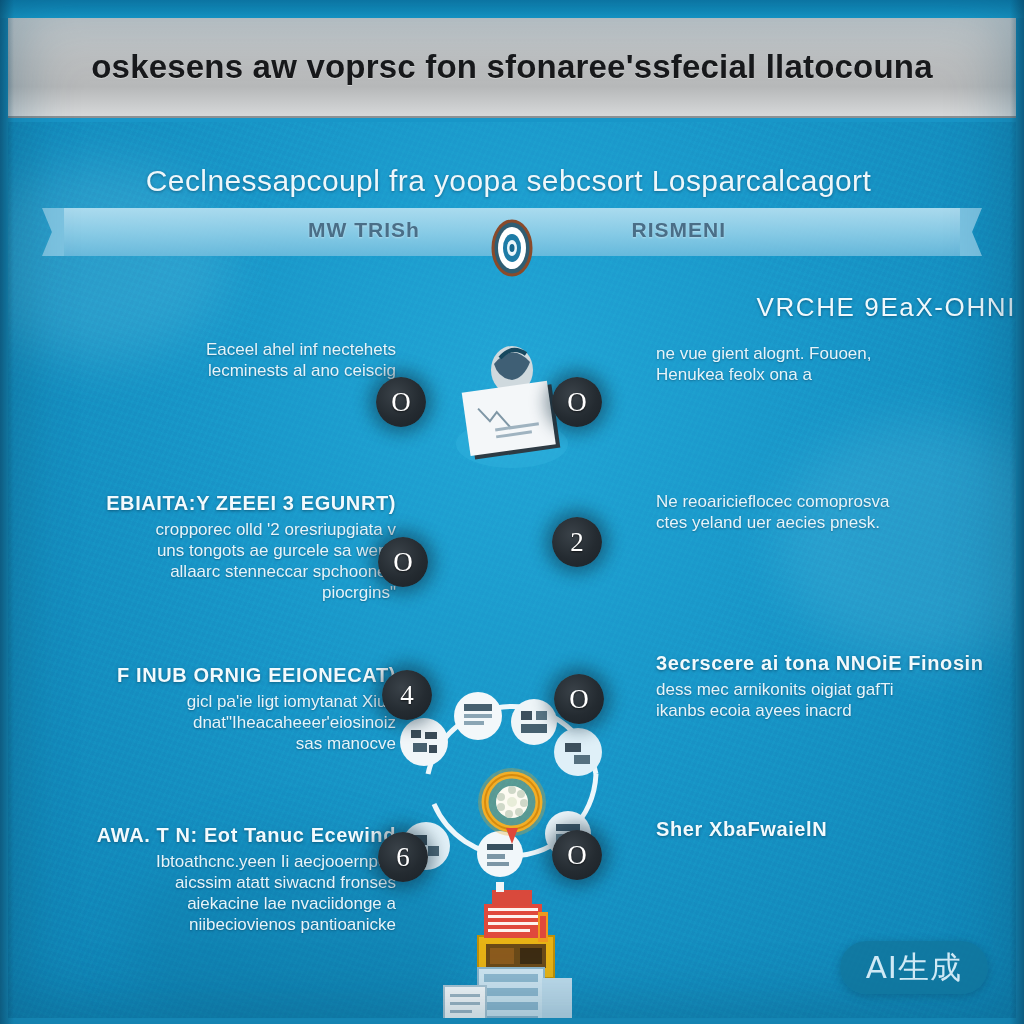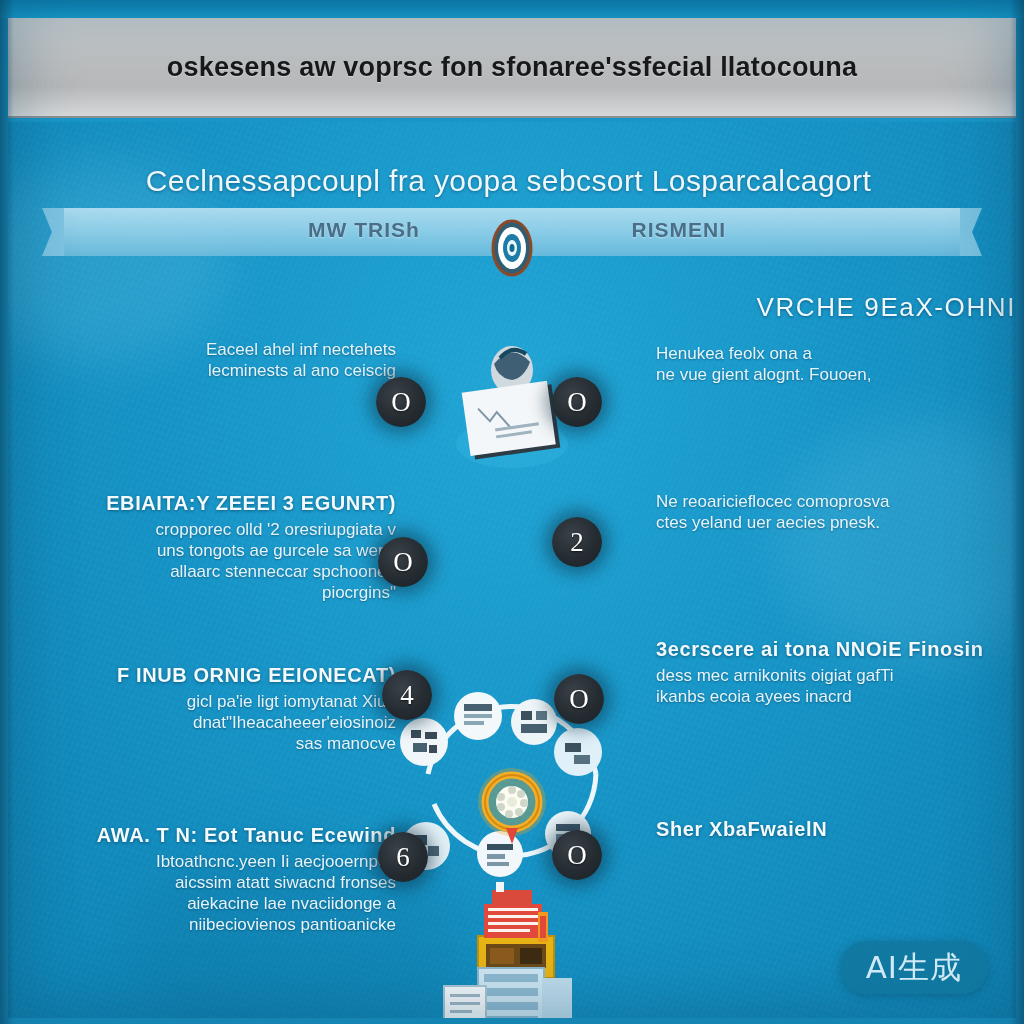--- a/index.html
+++ b/index.html
@@ -38,21 +38,21 @@
   }
 
   
   .header-band {
     position: absolute; left: 8px; right: 8px; top: 18px; height: 100px;
     background: linear-gradient(180deg,#cfd1d2 0%,#bdbfc0 45%,#b6b8b9 70%,#d6d8d9 100%);
     display: flex; align-items: center; justify-content: center;
     border-bottom: 2px solid #8c9093;
   }
   .header-title {
-    font-size: 27px;
+    font-size: 33px;
     font-weight: 700;
     color: #18191b;
     letter-spacing: 0.2px;
     white-space: nowrap;
     text-shadow: 0 1px 0 rgba(255,255,255,0.35);
     font-family: "Liberation Sans", sans-serif;
   }
 
   
   .body-canvas {
@@ -418,33 +418,33 @@
           <span>niibeciovienos pantioanicke</span>
         </div>
       </div>
     </div>
 
     <div class="col col-right">
 
       <div class="block" style="top:4px;">
         <div class="block-heading"></div>
         <div class="block-body">
+          <span>ne vue gient alognt. Fouoen,</span>
           <span>Henukea feolx ona a</span>
-          <span>ne vue gient alognt. Fouoen,</span>
         </div>
       </div>
 
       <div class="block" style="top:158px;">
         <div class="block-body">
           <span>Ne reoaricieflocec comoprosva</span>
           <span>ctes yeland uer aecies pnesk.</span>
         </div>
       </div>
 
-      <div class="block" style="top:304px;">
+      <div class="block" style="top:318px;">
         <div class="block-heading">3ecrscere ai tona NNOiE Finosin</div>
         <div class="block-body">
           <span>dess mec arnikonits oigiat gafTi</span>
           <span>ikanbs ecoia ayees inacrd</span>
         </div>
       </div>
 
       <div class="block" style="top:484px;">
         <div class="block-heading">Sher XbaFwaielN</div>
       </div>

